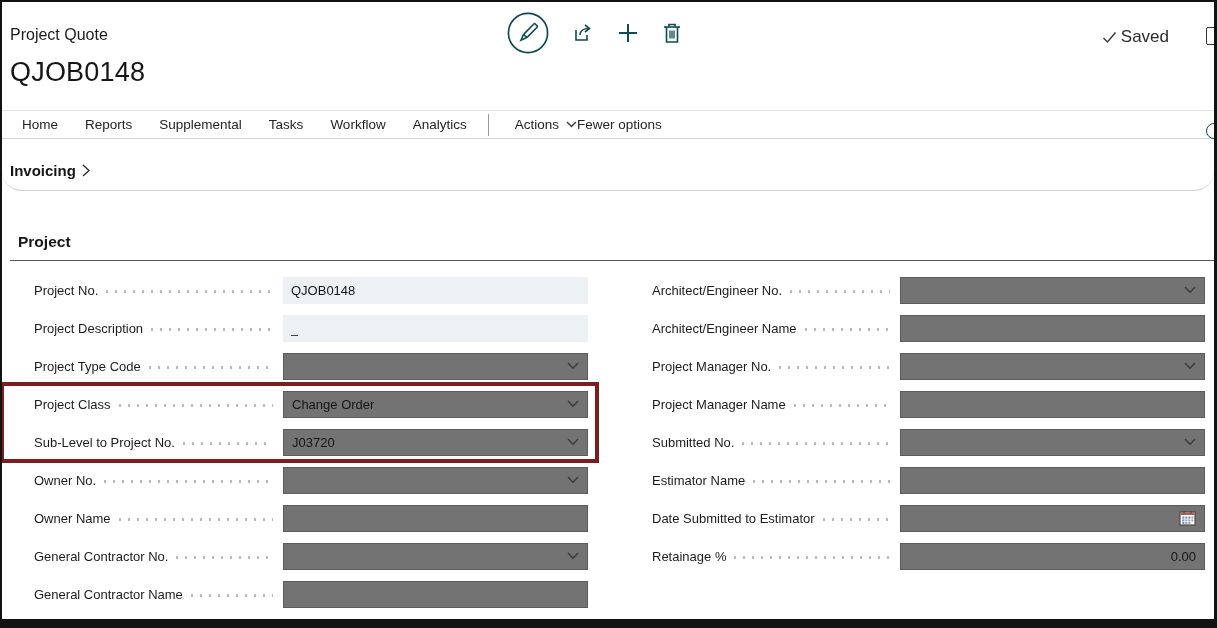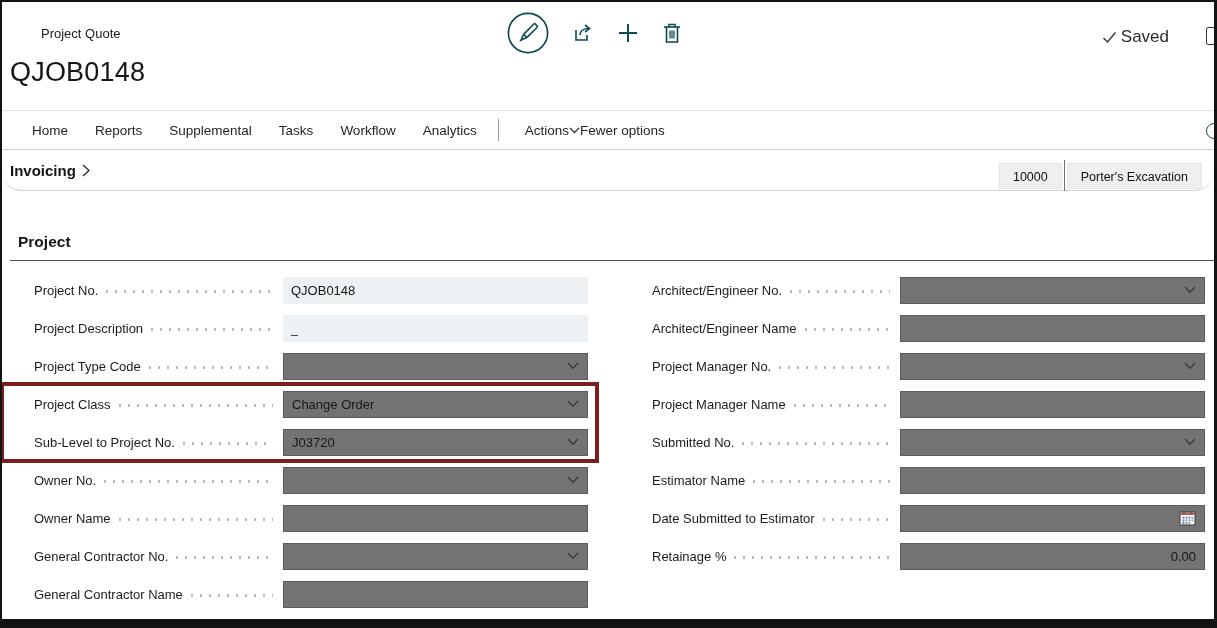--- a/index.html
+++ b/index.html
@@ -3,35 +3,35 @@
 <meta charset="utf-8">
 <style>
   * { margin:0; padding:0; box-sizing:border-box; }
   body { background:#cfcfcf; font-family:"Liberation Sans", sans-serif; }
   .window {
     position:relative; width:1217px; height:628px; background:#ffffff;
     border:2px solid #121212; border-right-width:3px; border-bottom-width:9px;
     overflow:hidden; color:#1f1f1f;
   }
   
-  .caption { position:absolute; left:8px; top:24px; font-size:13px; color:#1b1b1b;margin-left:31px; }
+  .caption { position:absolute; left:8px; top:24px; font-size:16px; color:#1b1b1b; }
   .record-title { position:absolute; left:8px; top:55px; font-size:27px; font-weight:400; letter-spacing:.2px; color:#161616; }
   .toolbar { position:absolute; left:505px; top:10px; display:flex; align-items:center; gap:23px; }
   .tool-btn { background:none; border:none; cursor:pointer; display:flex; align-items:center; justify-content:center; padding:0; }
   .saved { position:absolute; right:45px; top:25px; display:flex; align-items:center; gap:4px; font-size:17px; color:#2b2b2b; }
   .clipped-right-icon { position:absolute; right:-7px; top:25px; width:15px; height:18px; border:1.6px solid #333; border-radius:2px; background:#fff; }
   
   .menu-bar {
-    position:absolute; left:0; right:0; top:108px; height:40px;
+    position:absolute; left:0; right:0; top:108px; height:29px;
     border-top:1px solid #e3e3e3; border-bottom:1px solid #d2d2d2;
-    display:flex; align-items:center; padding-left:30px; font-size:13.5px;
+    display:flex; align-items:center; padding-left:20px; font-size:13.5px;
   }
   .menu-item { margin-right:27px; cursor:pointer; color:#242424; white-space:nowrap; }
   .menu-divider { width:1px; height:22px; background:#9b9b9b; margin:0 6px 0 -6px; }
-  .menu-actions { display:flex; align-items:center; margin:0 0 0 20px; cursor:pointer; }
+  .menu-actions { display:flex; align-items:center; gap:7px; margin:0 0 0 20px; cursor:pointer; }
   .menu-fewer { cursor:pointer; }
   .menu-search-clip { position:absolute; right:-8px; top:12px; width:16px; height:16px; border:1.6px solid #0e4a52; border-radius:50%; background:#fff; }
   
   .subnav { position:absolute; left:0; right:0; top:149px; height:40px; border-bottom:1px solid #d2d2d2;border-radius:20px; }
   .subnav-title { position:absolute; left:8px; top:11px; font-size:15px; font-weight:700; display:flex; align-items:center; gap:6px; color:#161616; }
   .badges { position:absolute; right:12px; top:9px; display:flex; align-items:center; }
   .badge { background:#efefef; height:26px; line-height:26px; padding:0 13px; font-size:12.5px; color:#111; cursor:pointer; border:1px solid #e6e6e6; }
   .badge-divider { width:1px; height:31px; background:#6f6f6f; margin:0 2px; }
   
   .section-head { position:absolute; left:8px; right:0; top:231px; padding:0 0 9px 8px; border-bottom:1px solid #565656; }
@@ -137,25 +137,20 @@
   </div>
 
   <div class="subnav">
     <div class="subnav-title">
       <span>Invoicing</span>
       <span>
         <svg width="8" height="13" viewBox="0 0 8 13" fill="none" stroke="#2e2e2e" stroke-width="1.4">
           <path d="M1 1 L7 6.5 L1 12"></path>
         </svg>
       </span>
-    </div>
-    <div class="badges">
-      <span class="badge">10000</span>
-      <span class="badge-divider"></span>
-      <span class="badge">Porter's Excavation</span>
     </div>
   </div>
 
   <div class="section-head">
     <h2>Project</h2>
   </div>
 
   <div class="form-grid">
     <div class="col left" id="left-column">
         <div class="frow">

